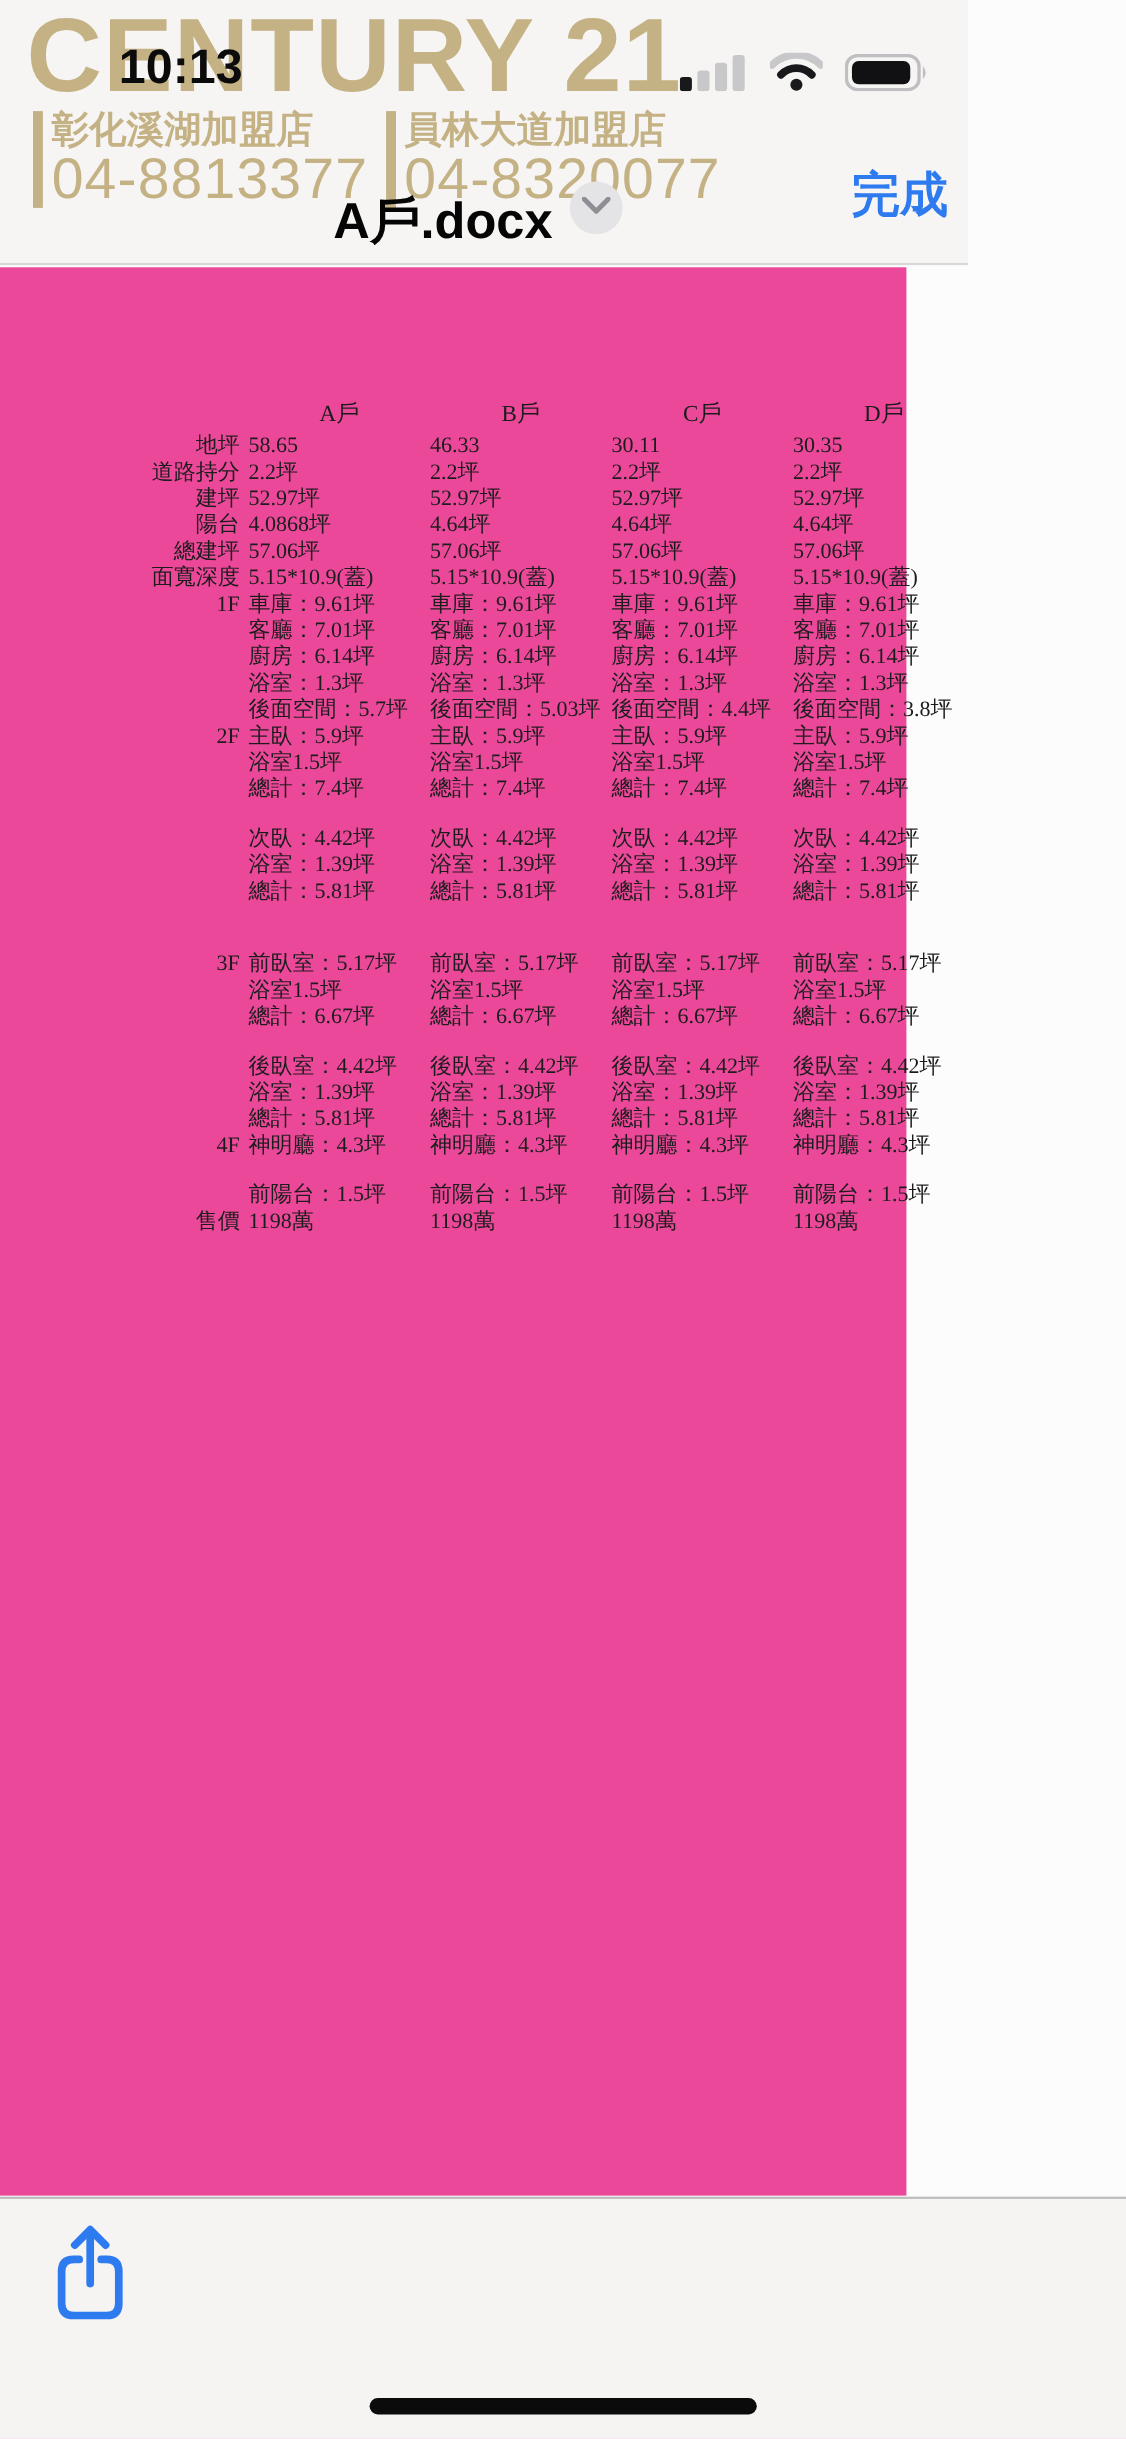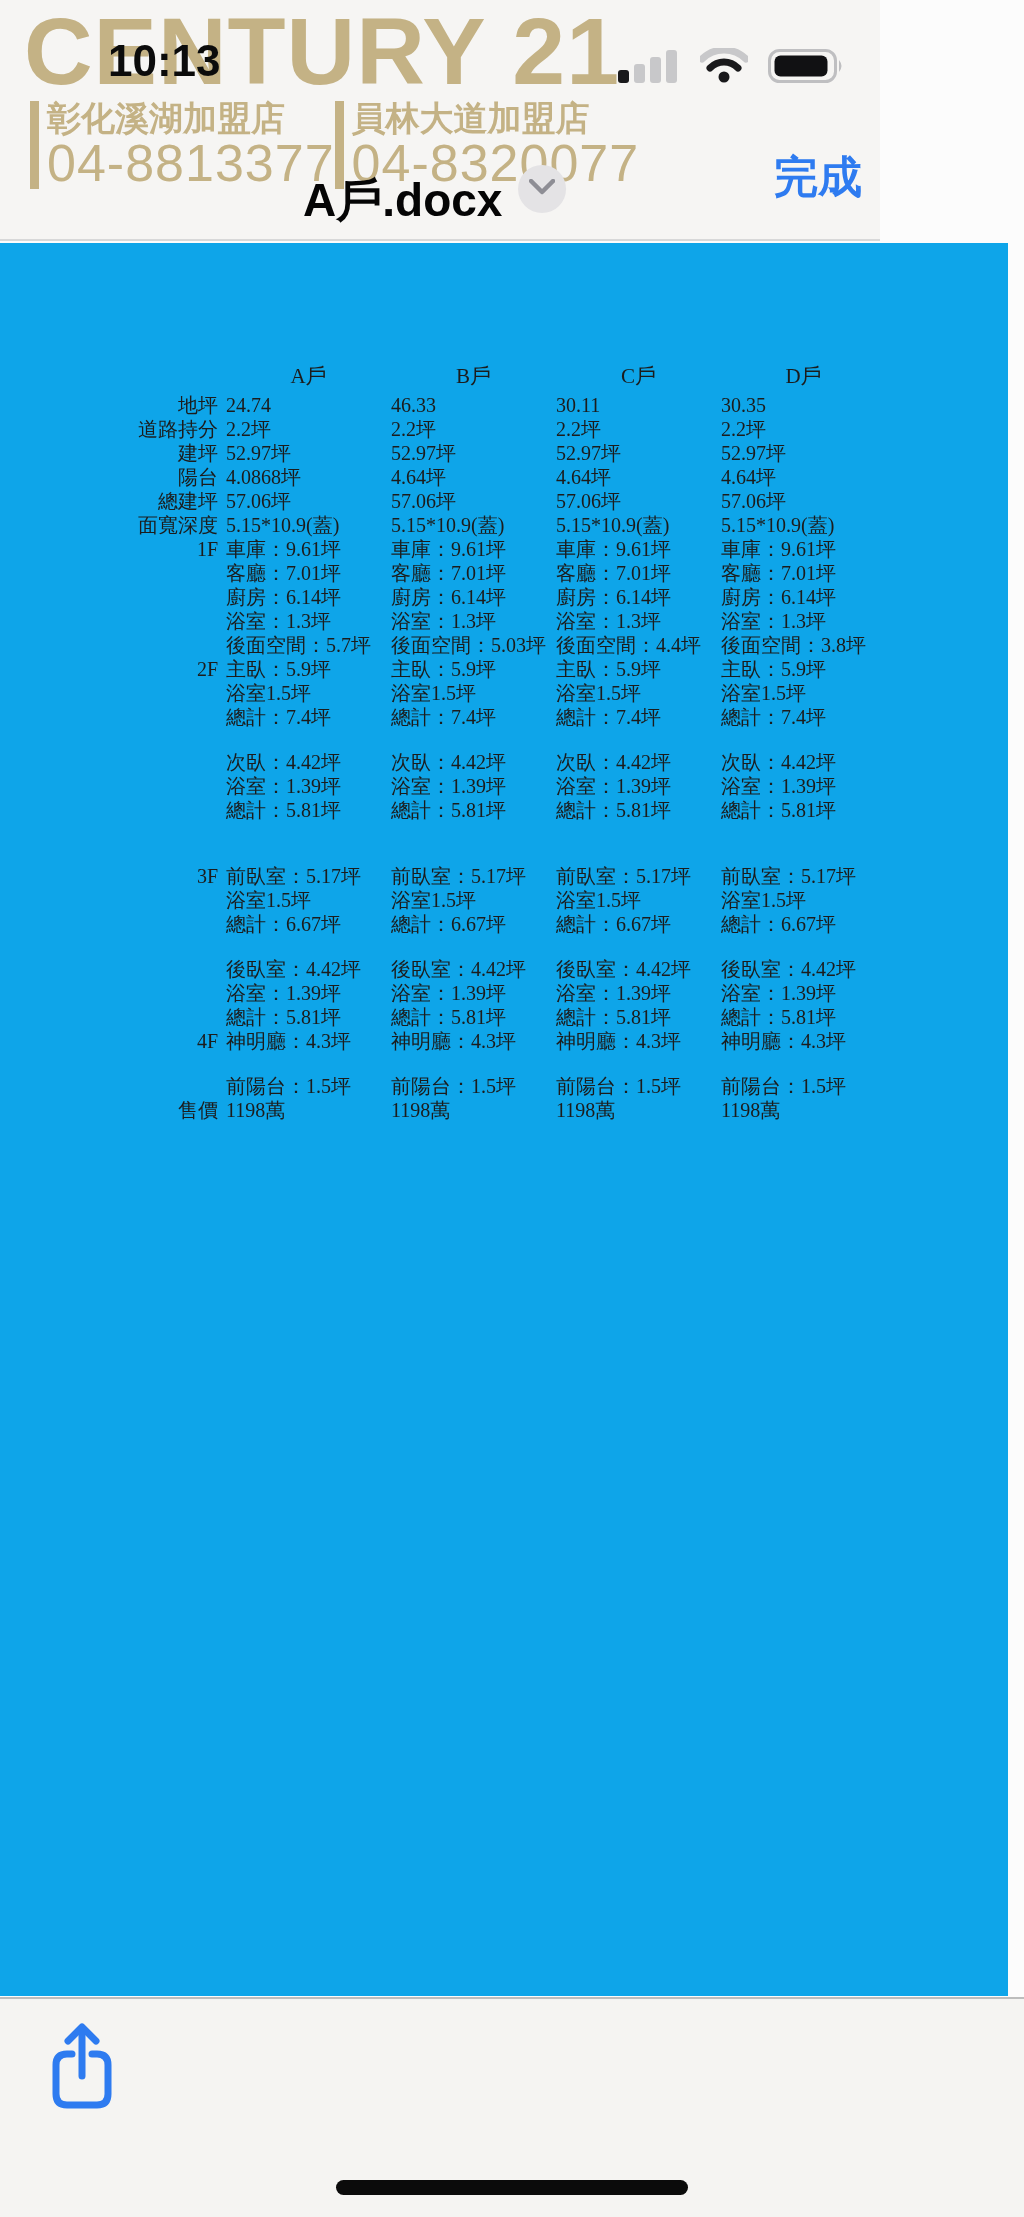--- a/index.html
+++ b/index.html
@@ -16,21 +16,21 @@
     position:absolute; left:0; top:0; width:880px; height:241px;
     background:#f6f5f3; border-bottom:2px solid #d8d8d8;
   }
 
   
   .watermark { position:absolute; left:24px; top:4px; color:#c4b285; }
   .wm-brand {
     font-size:95px; font-weight:800; letter-spacing:1px; line-height:1;
     white-space:nowrap;
   }
-  .wm-stores { display:flex; margin-top:2px; margin-left:6px; }
+  .wm-stores { display:flex; gap:16px; margin-top:2px; margin-left:6px; }
   .wm-store { border-left:9px solid #c4b285; padding-left:8px; }
   .wm-store-name { font-size:34px; font-weight:800; line-height:1.05; white-space:nowrap; }
   .wm-store-phone { font-size:52px; font-weight:400; line-height:1.0; letter-spacing:1px; white-space:nowrap; }
 
   
   .status-time {
     position:absolute; left:108px; top:36px; font-size:44px; font-weight:700;
     color:#0b0b0b; letter-spacing:0px;
   }
   .status-icons {
@@ -48,22 +48,22 @@
     display:flex; align-items:center; justify-content:center;
   }
   .done-button {
     position:absolute; right:18px; top:148px; font-size:44px; font-weight:600;
     color:#2e7bf0; white-space:nowrap; background:none; border:none; cursor:pointer;
     font-family:Liberation Serif, serif;
   }
 
   
   .document-page {
-    position:absolute; left:0; top:243px; width:1008px; height:1753px;
-    background:#0ea5e9;
+    position:absolute; left:0; top:243px; width:824px; height:1753px;
+    background:#ec4899;
   }
   .property-table {
     position:absolute; left:138px; top:118px;
     font-family:"Liberation Serif","DejaVu Serif",serif;
     color:#1c1c1c; font-size:20px;
   }
   .prow { display:flex; height:24px; line-height:24px; white-space:nowrap; }
   .prow.header-row { height:30px; line-height:30px; margin-bottom:2px; }
   .label-cell { width:88px; text-align:right; padding-right:8px; flex:none; }
   .data-cell { width:165px; text-align:left; flex:none; overflow:visible; }
@@ -150,21 +150,21 @@
     <div class="property-table">
         <div class="prow header-row">
           <div class="label-cell"></div>
           <div class="data-cell header-cell">A戶</div>
           <div class="data-cell header-cell">B戶</div>
           <div class="data-cell header-cell">C戶</div>
           <div class="data-cell header-cell">D戶</div>
         </div>
         <div class="prow">
           <div class="label-cell">地坪</div>
-          <div class="data-cell">24.74</div>
+          <div class="data-cell">58.65</div>
           <div class="data-cell">46.33</div>
           <div class="data-cell">30.11</div>
           <div class="data-cell">30.35</div>
         </div>
         <div class="prow">
           <div class="label-cell">道路持分</div>
           <div class="data-cell">2.2坪</div>
           <div class="data-cell">2.2坪</div>
           <div class="data-cell">2.2坪</div>
           <div class="data-cell">2.2坪</div>

